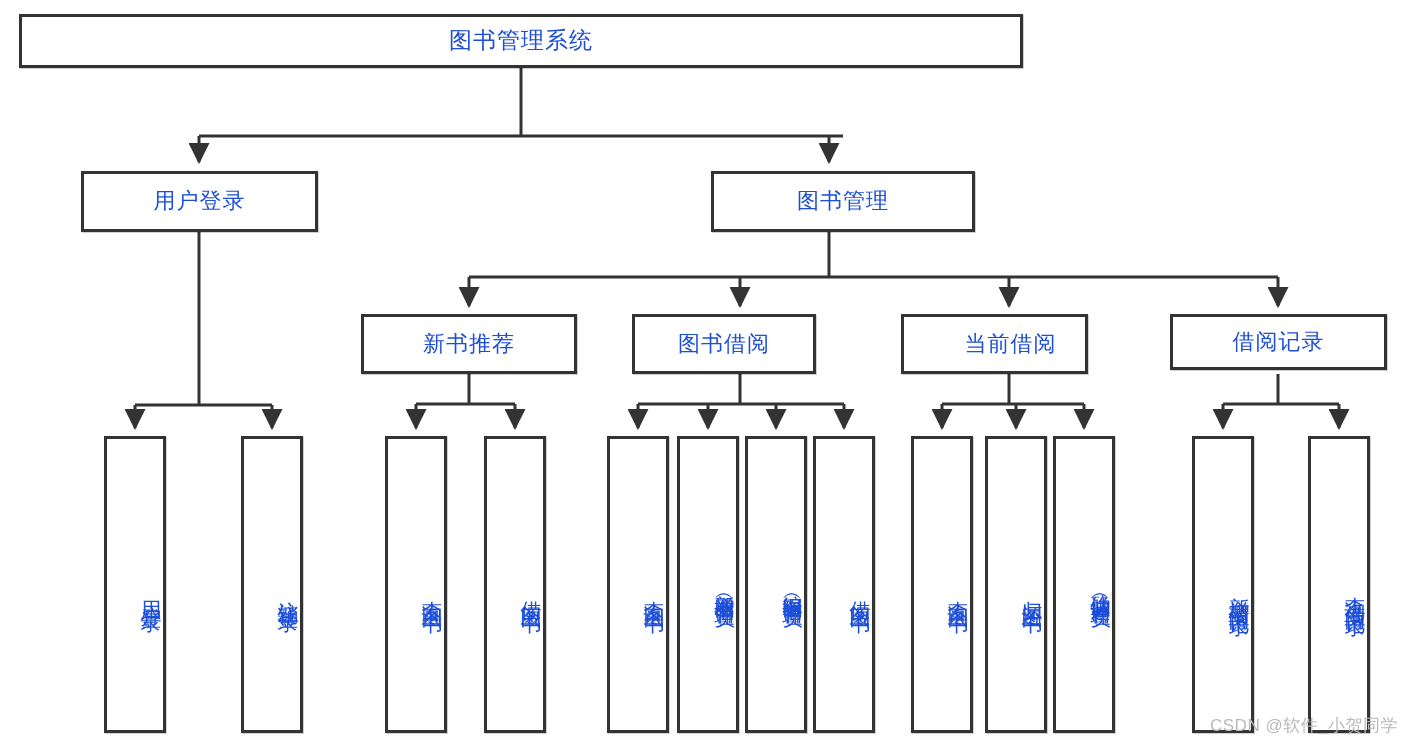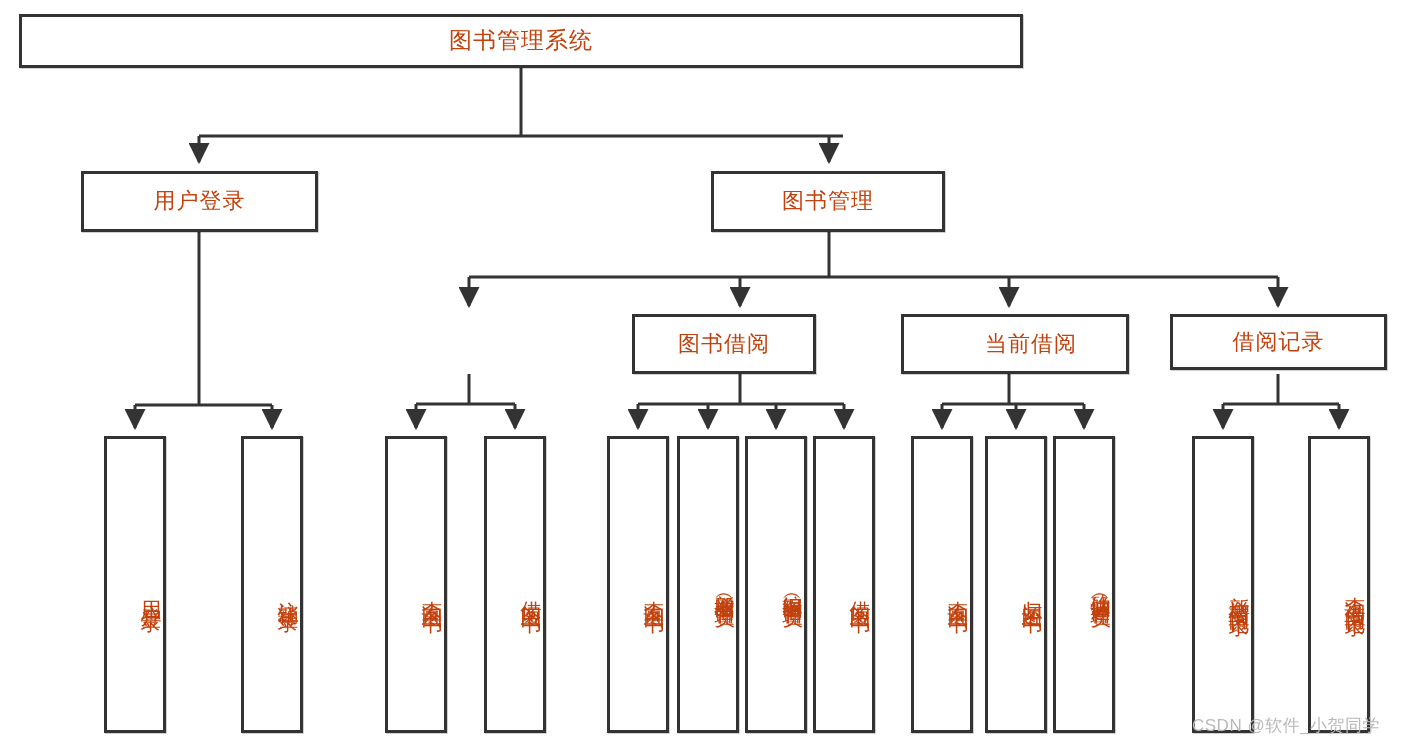--- a/index.html
+++ b/index.html
@@ -26,21 +26,21 @@
     pointer-events: none;
   }
   .node {
     position: absolute;
     box-sizing: border-box;
     border: 3px solid #333333;
     background: #ffffff;
     display: flex;
     align-items: center;
     justify-content: center;
-    color: #c2410c;
+    color: #1d4ed8;
     box-shadow: 1px 1px 0 rgba(0,0,0,0.18);
   }
   .node.h {
     font-size: 22px;
     letter-spacing: 1px;
     line-height: 1.2;
   }
   .node.root {
     font-size: 23px;
   }
@@ -120,39 +120,40 @@
       <path d="M 1278 374 L 1278 404"></path>
       <path d="M 1223 404 L 1339 404"></path>
       <path d="M 1223 404 L 1223 428" marker-end="url(#arrow)"></path>
       <path d="M 1339 404 L 1339 428" marker-end="url(#arrow)"></path>
     </g>
   </svg>
 
   <div class="node h root" style="left:19px; top:14px; width:1004px; height:54px;">图书管理系统</div>
 
   <div class="node h" style="left:81px; top:171px; width:237px; height:61px;">用户登录</div>
-  <div class="node h" style="left:711px; top:171px; width:234px; height:61px;">图书管理</div>
+  <div class="node h" style="left:711px; top:171px; width:264px; height:61px;">图书管理</div>
 
+  <div class="node h" style="left:361px; top:314px; width:216px; height:60px;">新书推荐</div>
   <div class="node h" style="left:632px; top:314px; width:184px; height:60px;">图书借阅</div>
-  <div class="node h" style="left:901px; top:314px; width:228px; height:60px;padding-left:32px;">当前借阅</div>
+  <div class="node h" style="left:901px; top:314px; width:187px; height:60px;padding-left:32px;">当前借阅</div>
   <div class="node h" style="left:1170px; top:314px; width:217px; height:56px;">借阅记录</div>
 
   <div class="node v" style="left:104px; top:436px; width:62px; height:297px;">用户登录</div>
   <div class="node v" style="left:241px; top:436px; width:62px; height:297px;">注销登录</div>
 
   <div class="node v" style="left:385px; top:436px; width:62px; height:297px;">查询图书</div>
   <div class="node v" style="left:484px; top:436px; width:62px; height:297px;">借阅图书</div>
 
   <div class="node v" style="left:607px; top:436px; width:62px; height:297px;">查询图书</div>
   <div class="node v tall" style="left:677px; top:436px; width:62px; height:297px;">新增图书（管理员）</div>
   <div class="node v tall" style="left:745px; top:436px; width:62px; height:297px;">编辑图书（管理员）</div>
   <div class="node v" style="left:813px; top:436px; width:62px; height:297px;">借阅图书</div>
 
   <div class="node v" style="left:911px; top:436px; width:62px; height:297px;">查询图书</div>
   <div class="node v" style="left:985px; top:436px; width:62px; height:297px;">归还图书</div>
   <div class="node v tall" style="left:1053px; top:436px; width:62px; height:297px;">确认归还（管理员）</div>
 
   <div class="node v" style="left:1192px; top:436px; width:62px; height:297px;">新增借阅记录</div>
   <div class="node v" style="left:1308px; top:436px; width:62px; height:297px;">查询借阅记录</div>
 
-  <div class="watermark" style="left:1192px; top:714px;">CSDN @软件_小贺同学</div>
+  <div class="watermark" style="left:1192px; top:714px;padding-left:18px;">CSDN @软件_小贺同学</div>
 
 </div>
 
 </body></html>

